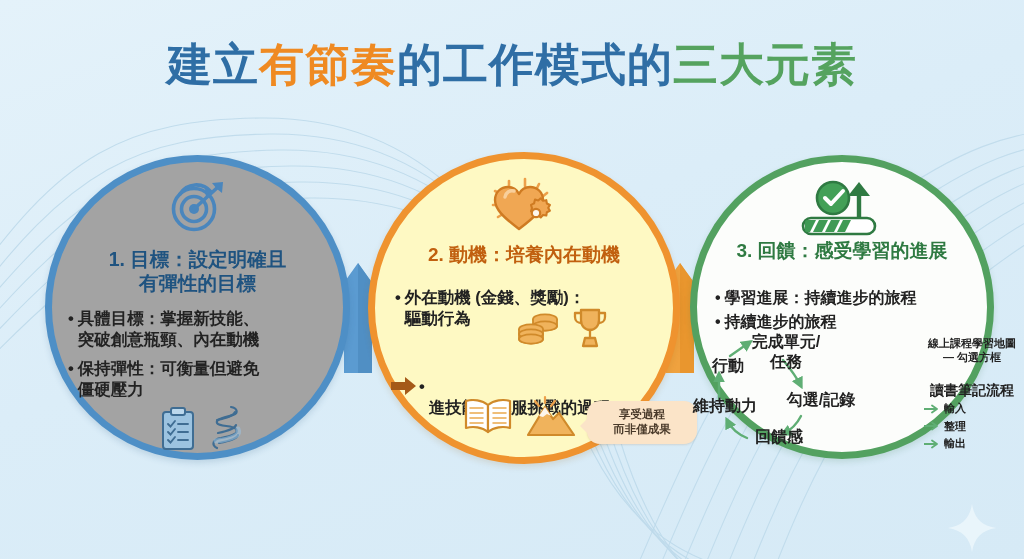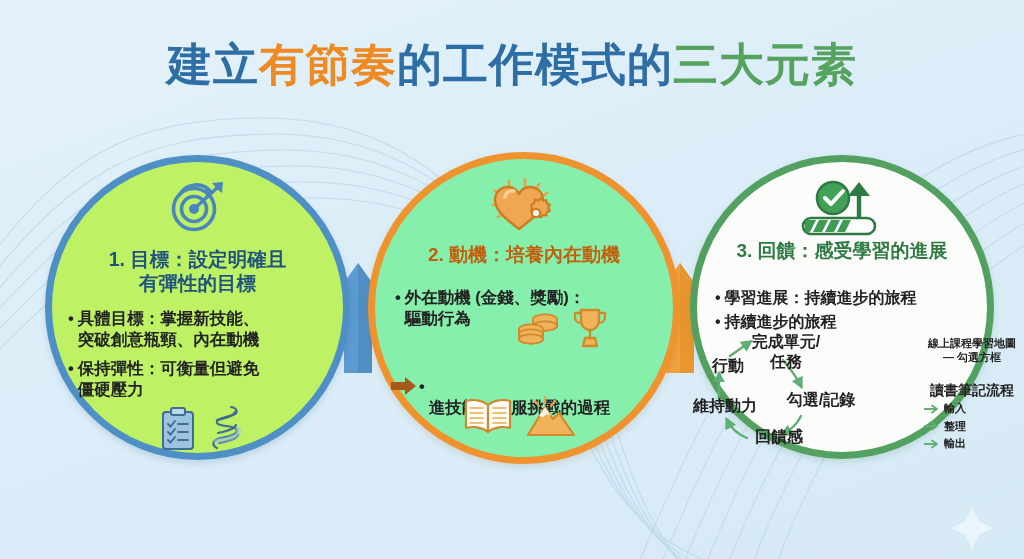--- a/index.html
+++ b/index.html
@@ -28,27 +28,27 @@
     font-size:45px;font-weight:700;letter-spacing:1px;line-height:1;
     white-space:nowrap;
   }
   .t-blue{color:#2f6ea5;}
   .t-orange{color:#ef8a22;}
   .t-green{color:#55a35f;}
 
   
   .circle{
     position:absolute;border-radius:50%;
-    background:#bef264;
+    background:#a3a3a3;
     box-sizing:border-box;
   }
   .c1{left:45px;  top:155px; width:305px;height:305px; border:7px solid #4e8fc6;
       box-shadow:0 3px 6px rgba(40,90,130,.17);}
   .c2{left:368px; top:152px; width:312px;height:312px; border:7px solid #ef932f;
-      background:#86efac;
+      background:#fef9c3;
       box-shadow:0 3px 6px rgba(150,95,20,.15);}
   .c3{left:690px; top:155px; width:304px;height:304px; border:7px solid #53a160;
       background:#fcfdfb;
       box-shadow:0 3px 6px rgba(40,110,60,.15);}
 
   .c-inner{position:absolute;inset:0;}
 
   
   .conn{position:absolute;}
 
@@ -318,20 +318,24 @@
             <path d="M10 6 L14 11"></path>
             <path d="M30 6 L26 11"></path>
         </g>
         <path d="M3 40 L20 12 L28 24 L34 18 L49 40 Z" fill="#f0b35c" stroke="#d08a2a" stroke-width="2.2" stroke-linejoin="round"></path>
         <path d="M14 21 L20 12 L26 21 L22 19 L18 22 Z" fill="#fdf6ec"></path>
       </svg>
 
     </div>
   </div>
 
+  <div class="bubble">
+    <div>享受過程</div>
+    <div>而非僅成果</div>
+  </div>
 
   <div class="circle c3">
     <div class="c-inner">
 
       <div class="icon-top" style="top:16px;">
         <svg width="82" height="60" viewBox="0 0 82 60">
           <circle cx="32" cy="20" r="16" fill="#43a057" stroke="#2f7a42" stroke-width="2.6"></circle>
           <path d="M24 20 l6 6 l12 -13" fill="none" stroke="#fff" stroke-width="4" stroke-linecap="round" stroke-linejoin="round"></path>
           <path d="M58 48 L58 12" stroke="#2f7a42" stroke-width="4.4" stroke-linecap="round"></path>
           <path d="M47 18 L58 4 L69 18 Z" fill="#2f7a42"></path>

